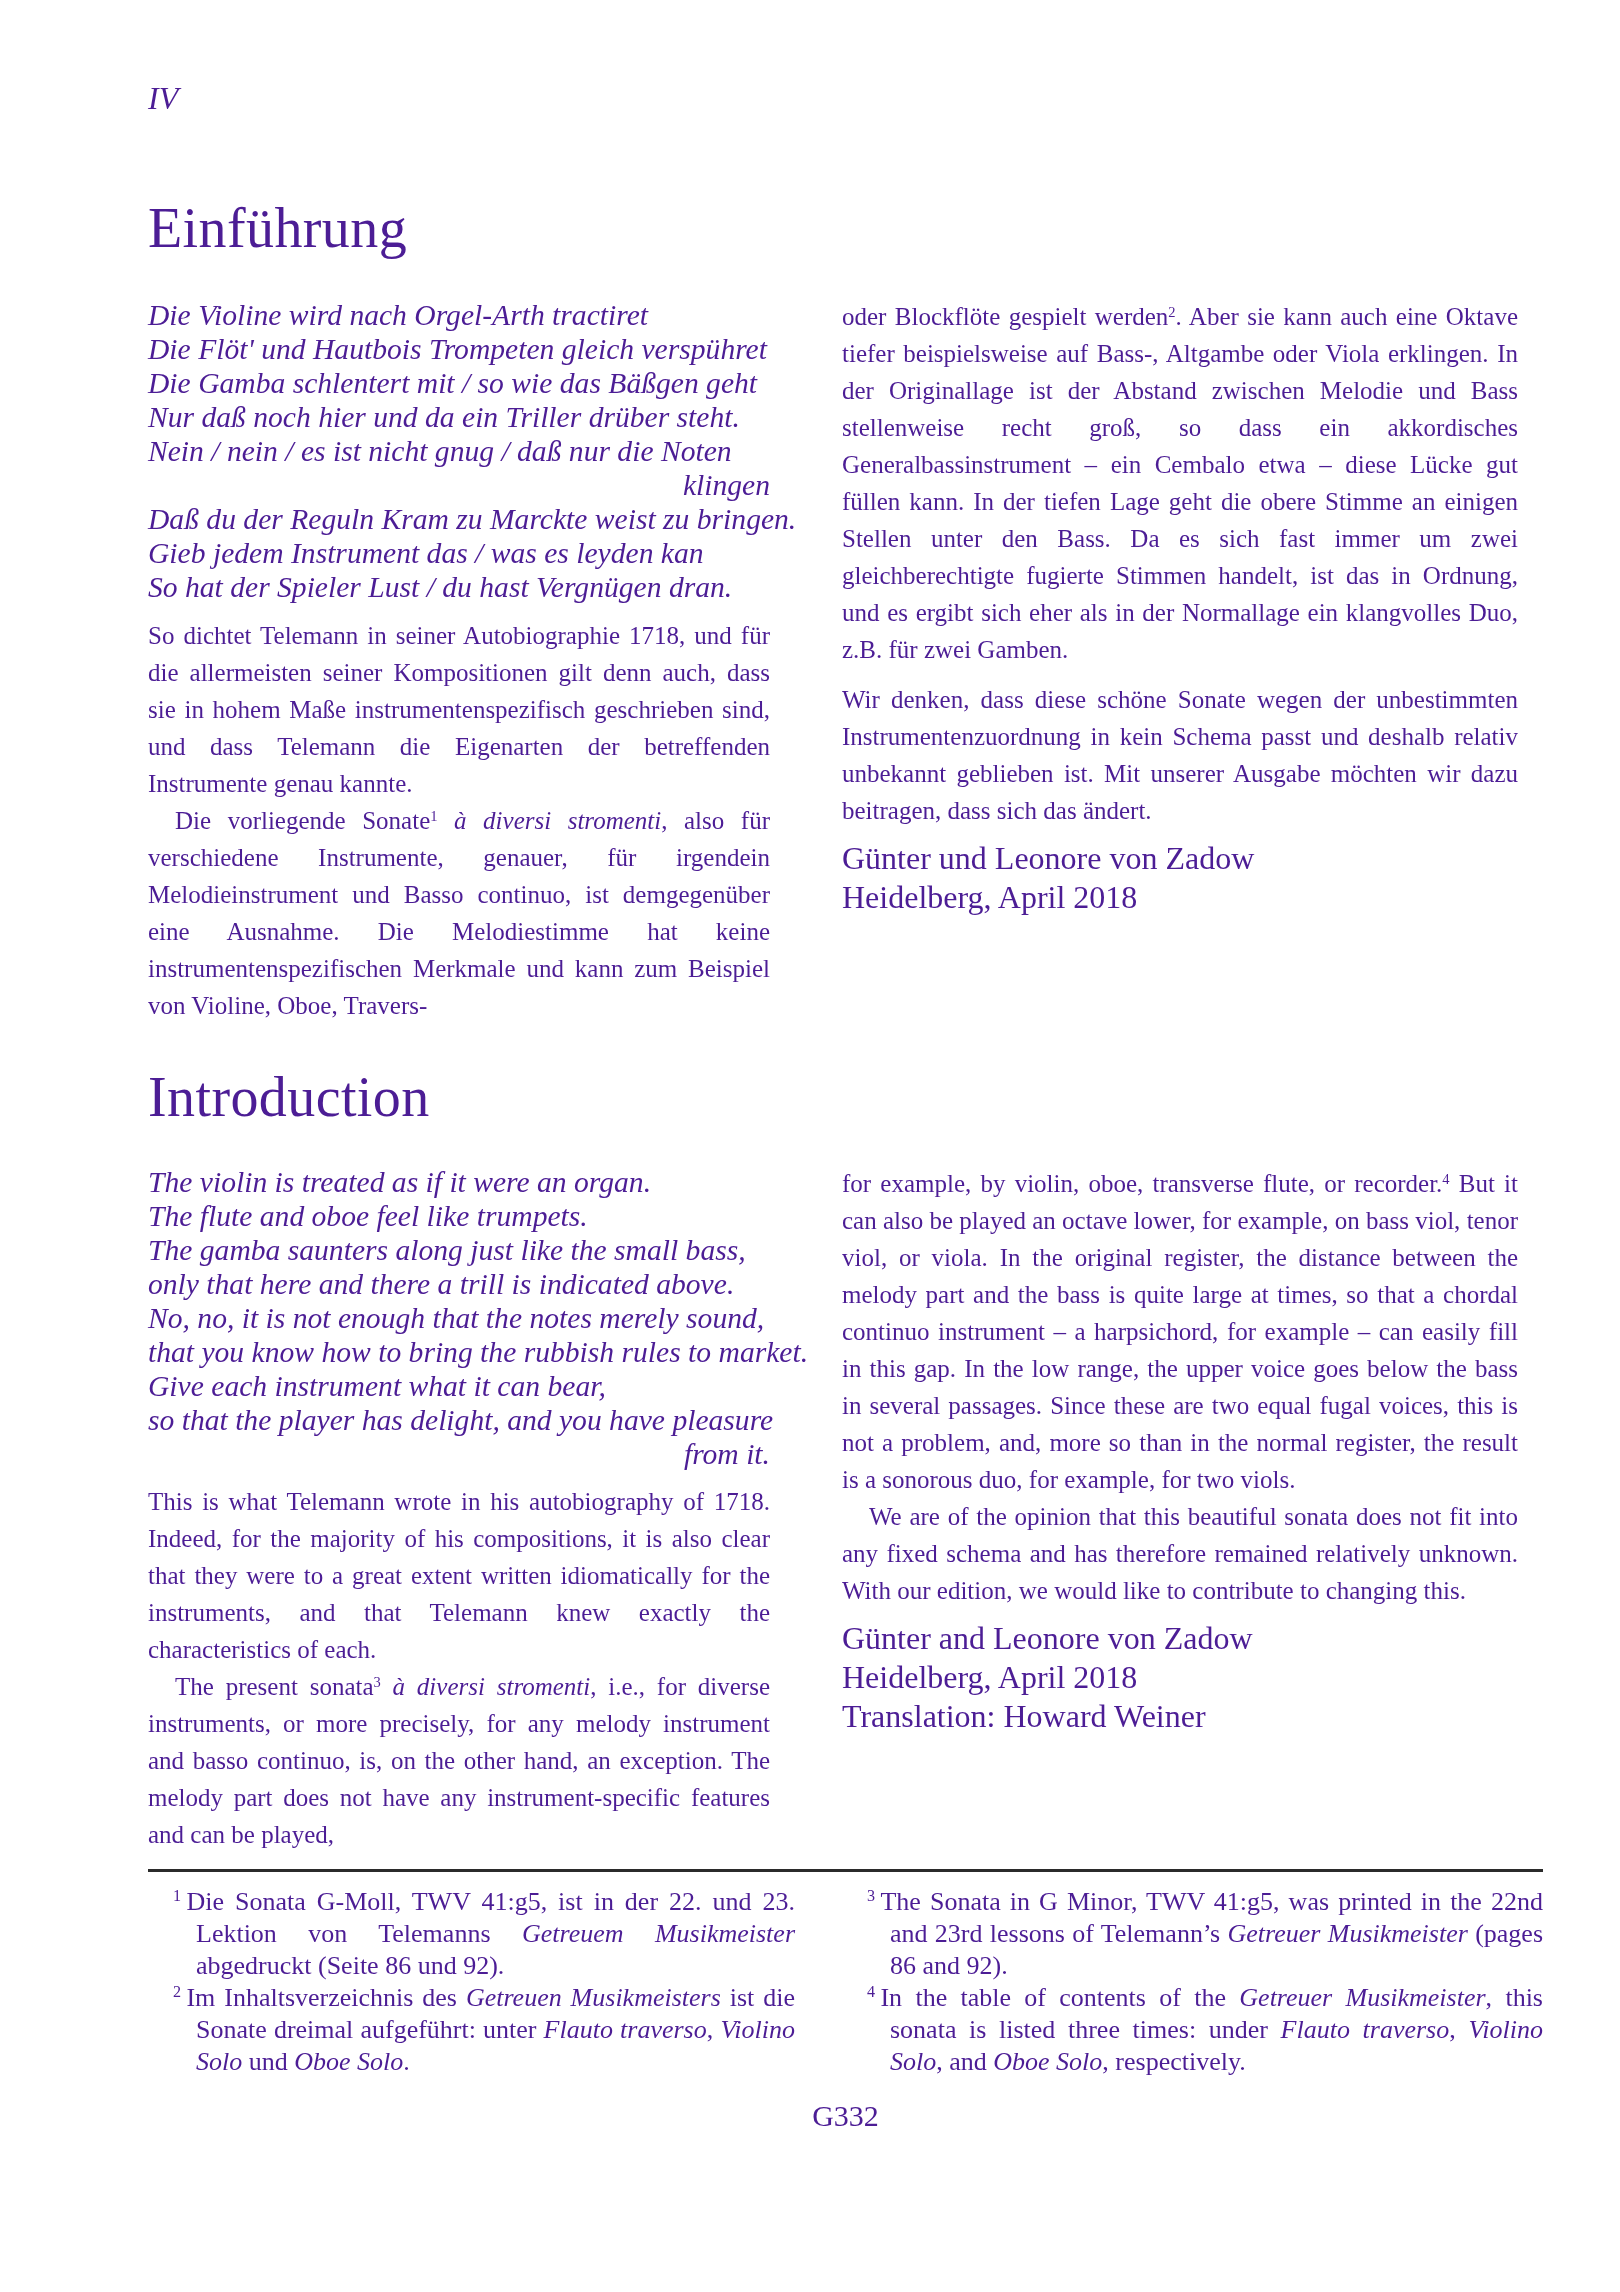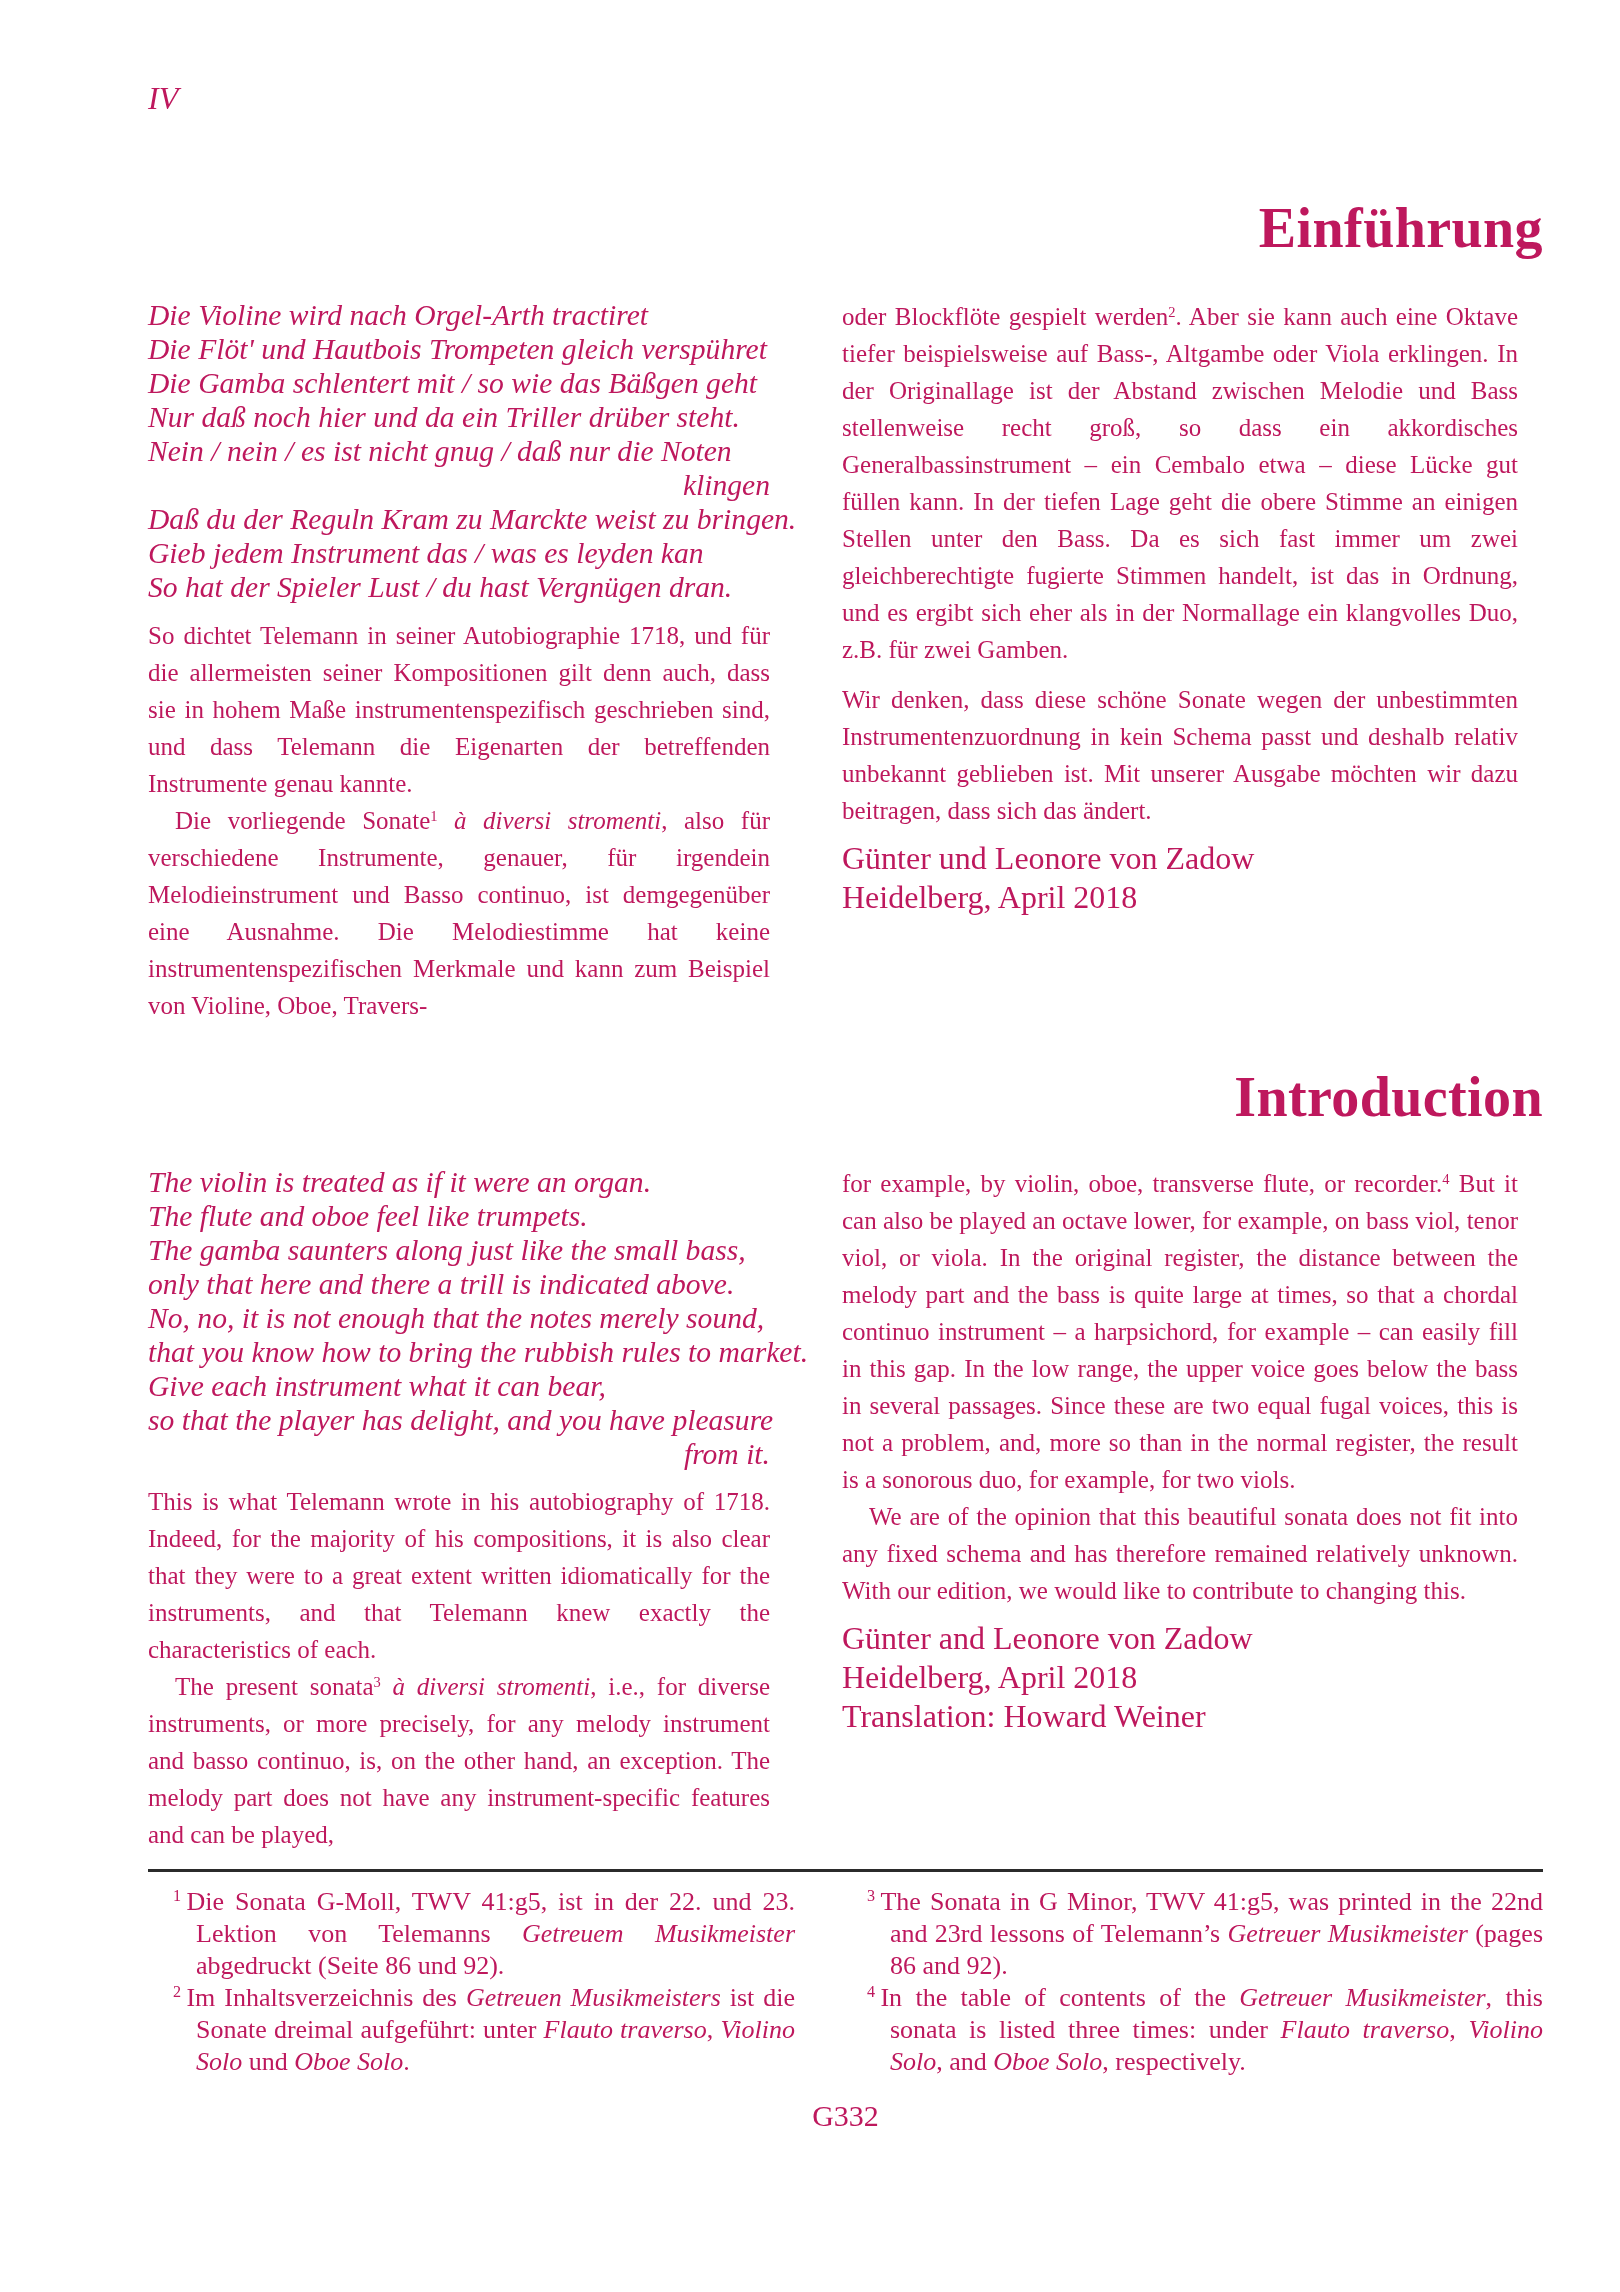--- a/index.html
+++ b/index.html
@@ -6,38 +6,37 @@
     margin: 0;
     padding: 0;
     background: #ffffff;
   }
   .page {
     position: relative;
     width: 1620px;
     height: 2293px;
     margin: 0 auto;
     background: #ffffff;
-    color: #be185d;
+    color: #4c1d95;
     font-family: "Liberation Serif", "DejaVu Serif", serif;
     overflow: hidden;
     box-sizing: border-box;
     padding: 79px 77px 0 148px;
   }
   .page-number {
     font-style: italic;
     font-size: 32px;
     line-height: 39px;
   }
   h1.section-heading {
     font-size: 56px;
     line-height: 57px;
-    font-weight: bold;
+    font-weight: normal;
     margin: 82px 0 41px 0;
     letter-spacing: 0.4px;
-    text-align: right;
   }
   h1.section-heading.second {
     margin-top: 45px;
     margin-bottom: 39px;
   }
   .columns {
     display: flex;
     gap: 72px;
     align-items: flex-start;
   }

